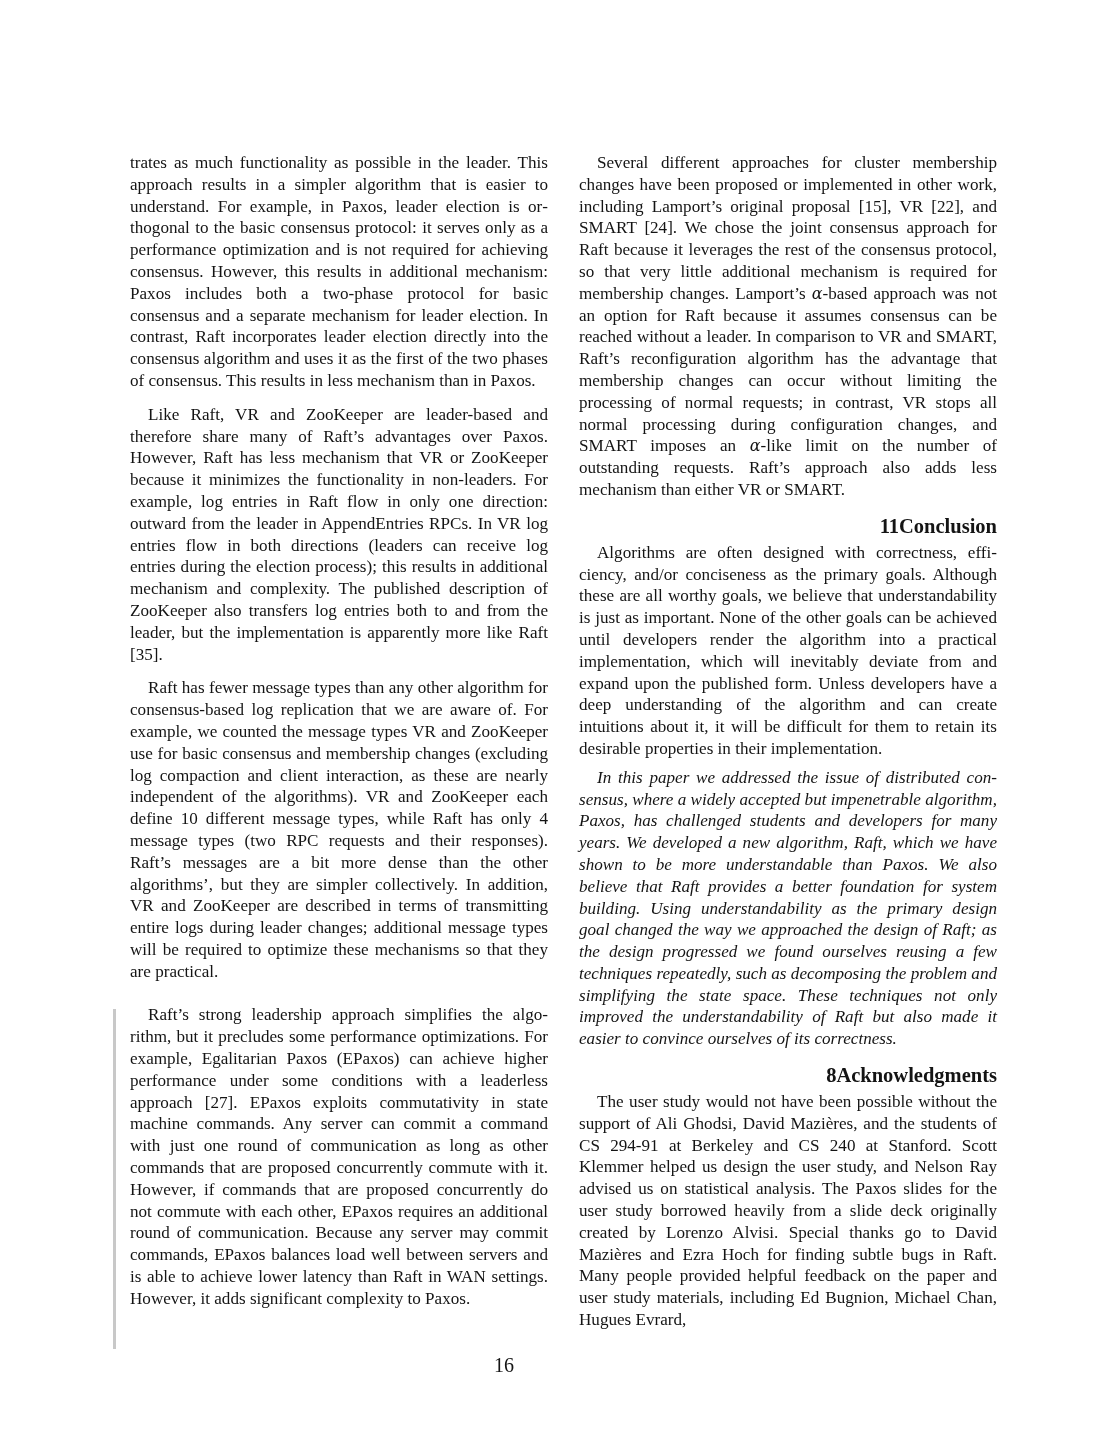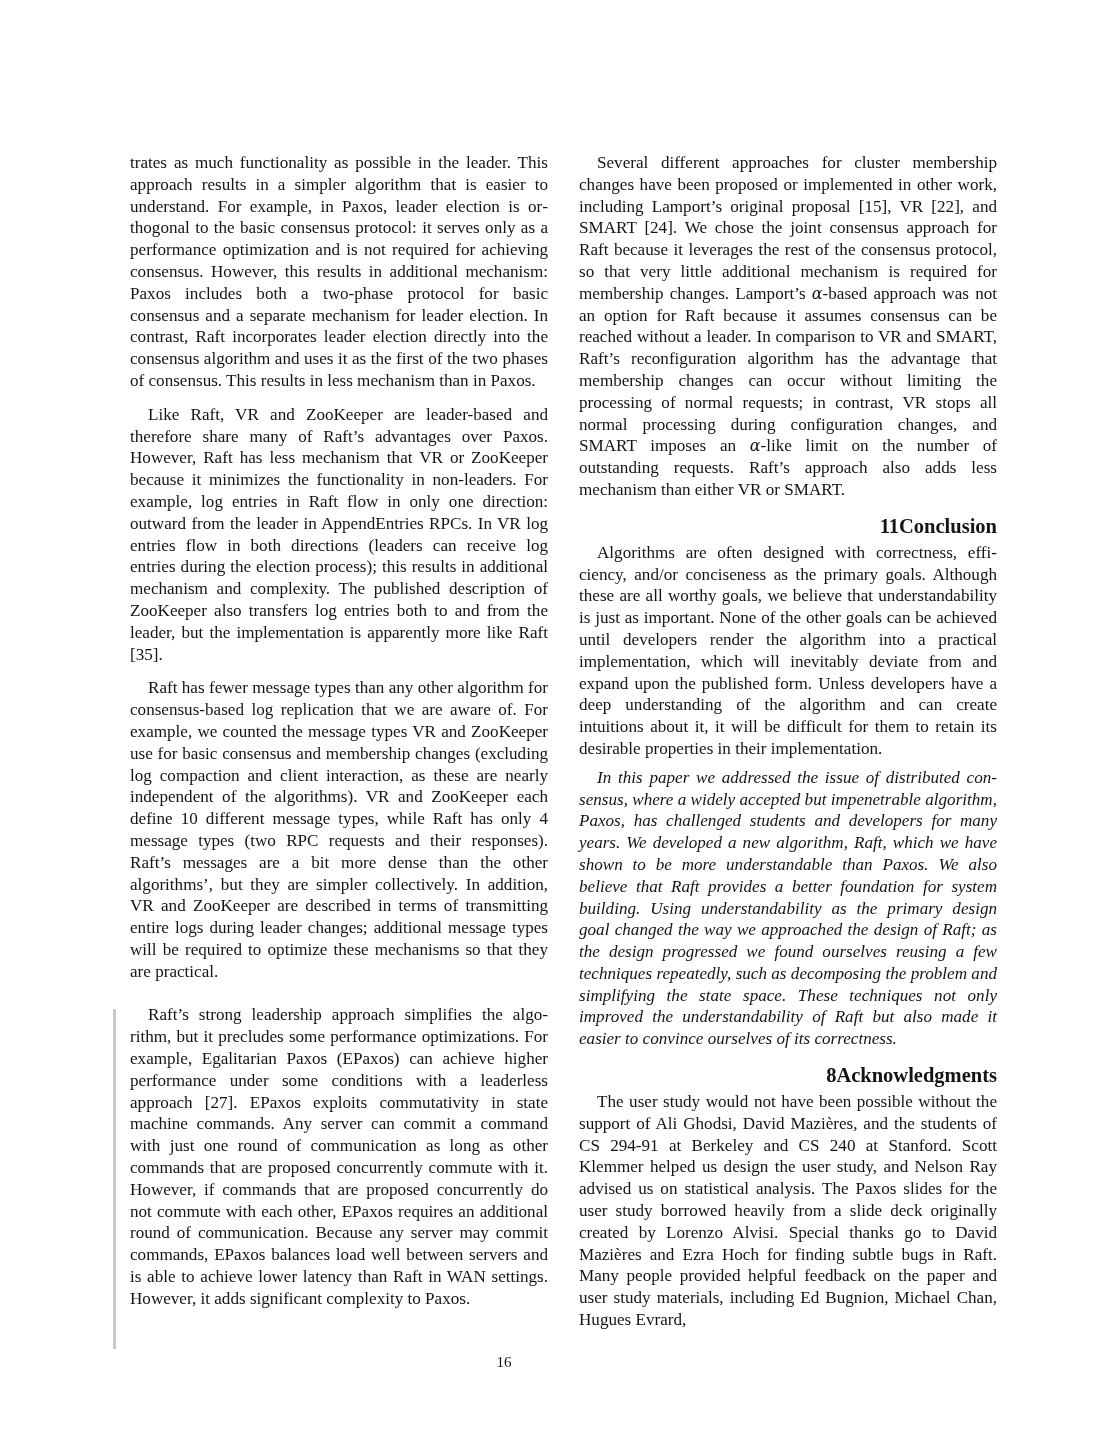--- a/index.html
+++ b/index.html
@@ -51,21 +51,21 @@
       width: 3px;
       height: 340px;
       background: #c8c8c8;
     }
     .page-number {
       position: absolute;
       left: 0;
       width: 1008px;
       top: 1354px;
       text-align: center;
-      font-size: 15px;
+      font-size: 20px;
     }
     .alpha { font-style: italic; font-family: "DejaVu Serif", serif; font-size: 16px; }
   </style>
 </head>
 <body>
 
 <div class="change-bar"></div>
 
 <div class="column col-left">
   <p class="para">trates as much functionality as possible in the leader. This approach results in a simpler algorithm that is easier to understand. For example, in Paxos, leader election is or­thogonal to the basic consensus protocol: it serves only as a performance optimization and is not required for achiev­ing consensus. However, this results in additional mecha­nism: Paxos includes both a two-phase protocol for basic consensus and a separate mechanism for leader election. In contrast, Raft incorporates leader election directly into the consensus algorithm and uses it as the first of the two phases of consensus. This results in less mechanism than in Paxos.</p>

